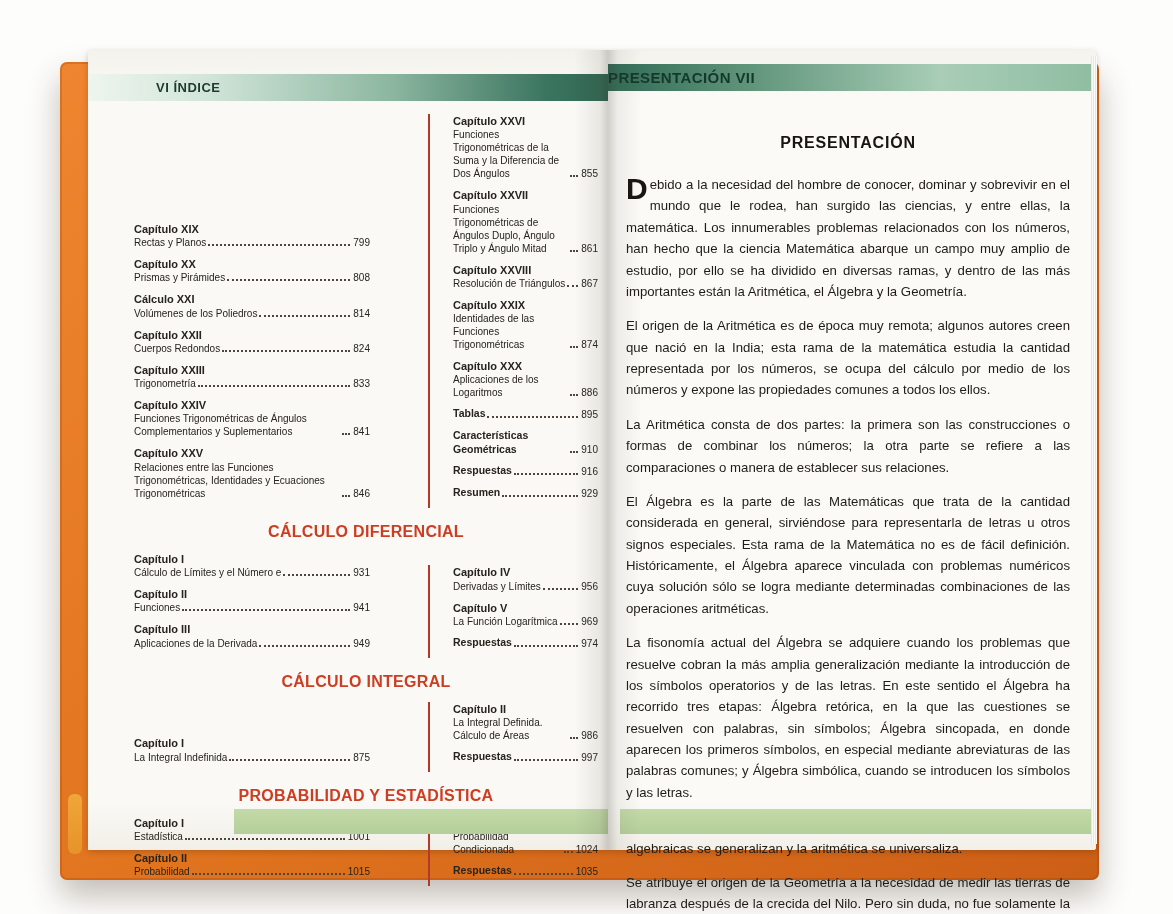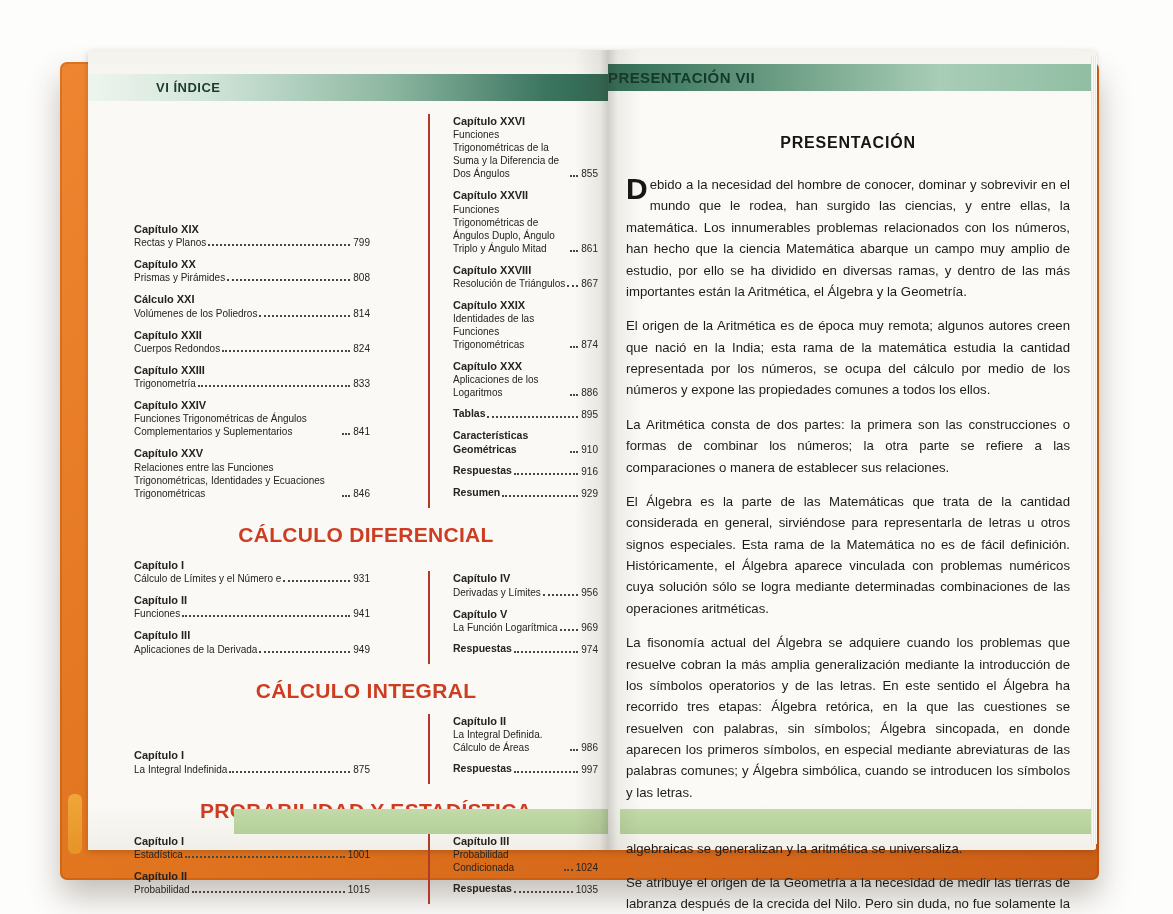--- a/index.html
+++ b/index.html
@@ -40,21 +40,21 @@
   .col1{width:236px;flex:0 0 236px;}
   .col2{flex:1;border-left:2px solid #b23a2b;padding-left:23px;margin-left:10px;}
   .toc-entry{margin-bottom:8px;}
   .toc-title{font-size:11px;font-weight:bold;line-height:1.3;}
   .toc-title:empty{display:none;}
   .toc-line{display:flex;align-items:flex-end;}
   .toc-desc{font-size:10px;line-height:1.3;}
   .plain .toc-desc{font-weight:bold;font-size:10.5px;}
   .toc-leader{flex:1 1 10px;border-bottom:2px dotted #4c463d;margin:0 3px 3px 2px;min-width:8px;}
   .toc-page{font-size:10px;white-space:nowrap;line-height:1.3;}
-  .section-heading{font-size:21px;font-weight:bold;color:#cd3d22;text-align:center;
+  .section-heading{font-size:16px;font-weight:bold;color:#cd3d22;text-align:center;
     letter-spacing:.3px;margin:15px 0 11px 0;}
   .sec .toc-entry{margin-bottom:8px;}
   
   .pres-content{position:absolute;left:18px;right:26px;top:58px;}
   .pres-title{font-size:16px;font-weight:bold;text-align:center;color:#181512;
     letter-spacing:.8px;margin:26px 0 22px 0;}
   .pres-body p{font-size:13.2px;line-height:1.62;text-align:justify;margin:0 0 13px 0;color:#1f1c18;}
   .drop-cap{float:left;font-size:30px;line-height:.78;font-weight:bold;padding:3px 2px 0 0;color:#181512;}
 </style>
 </head>

